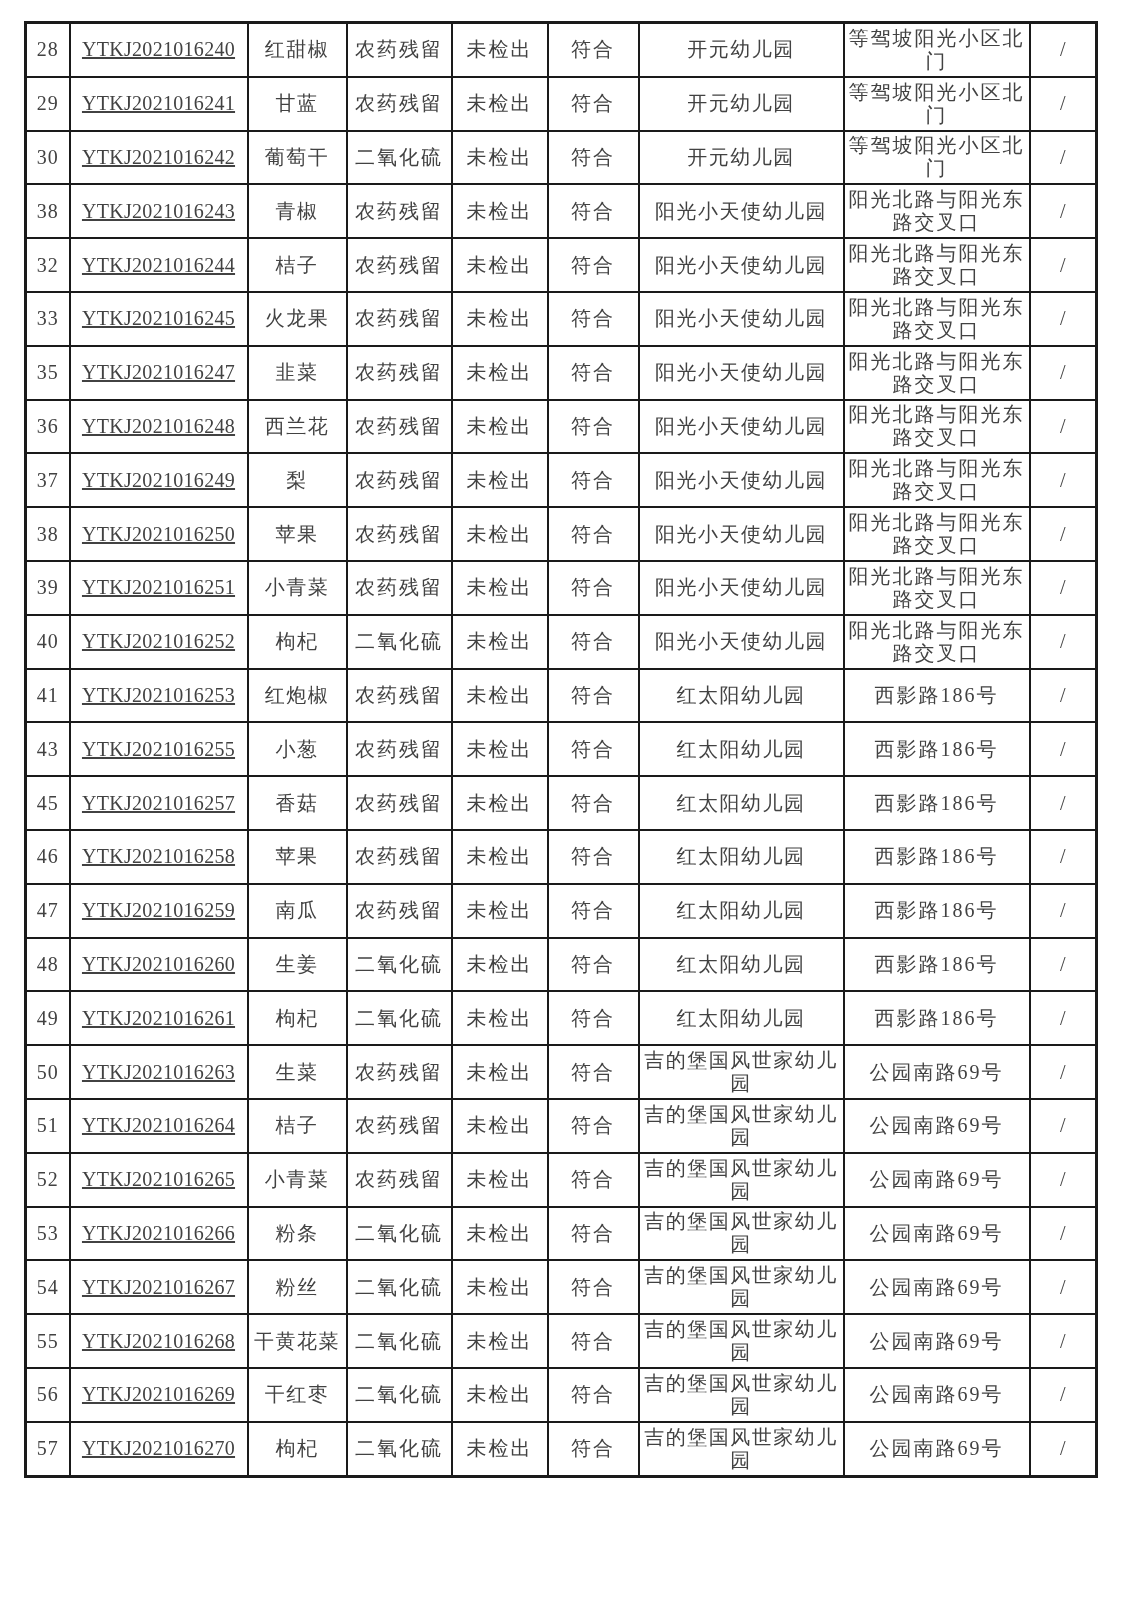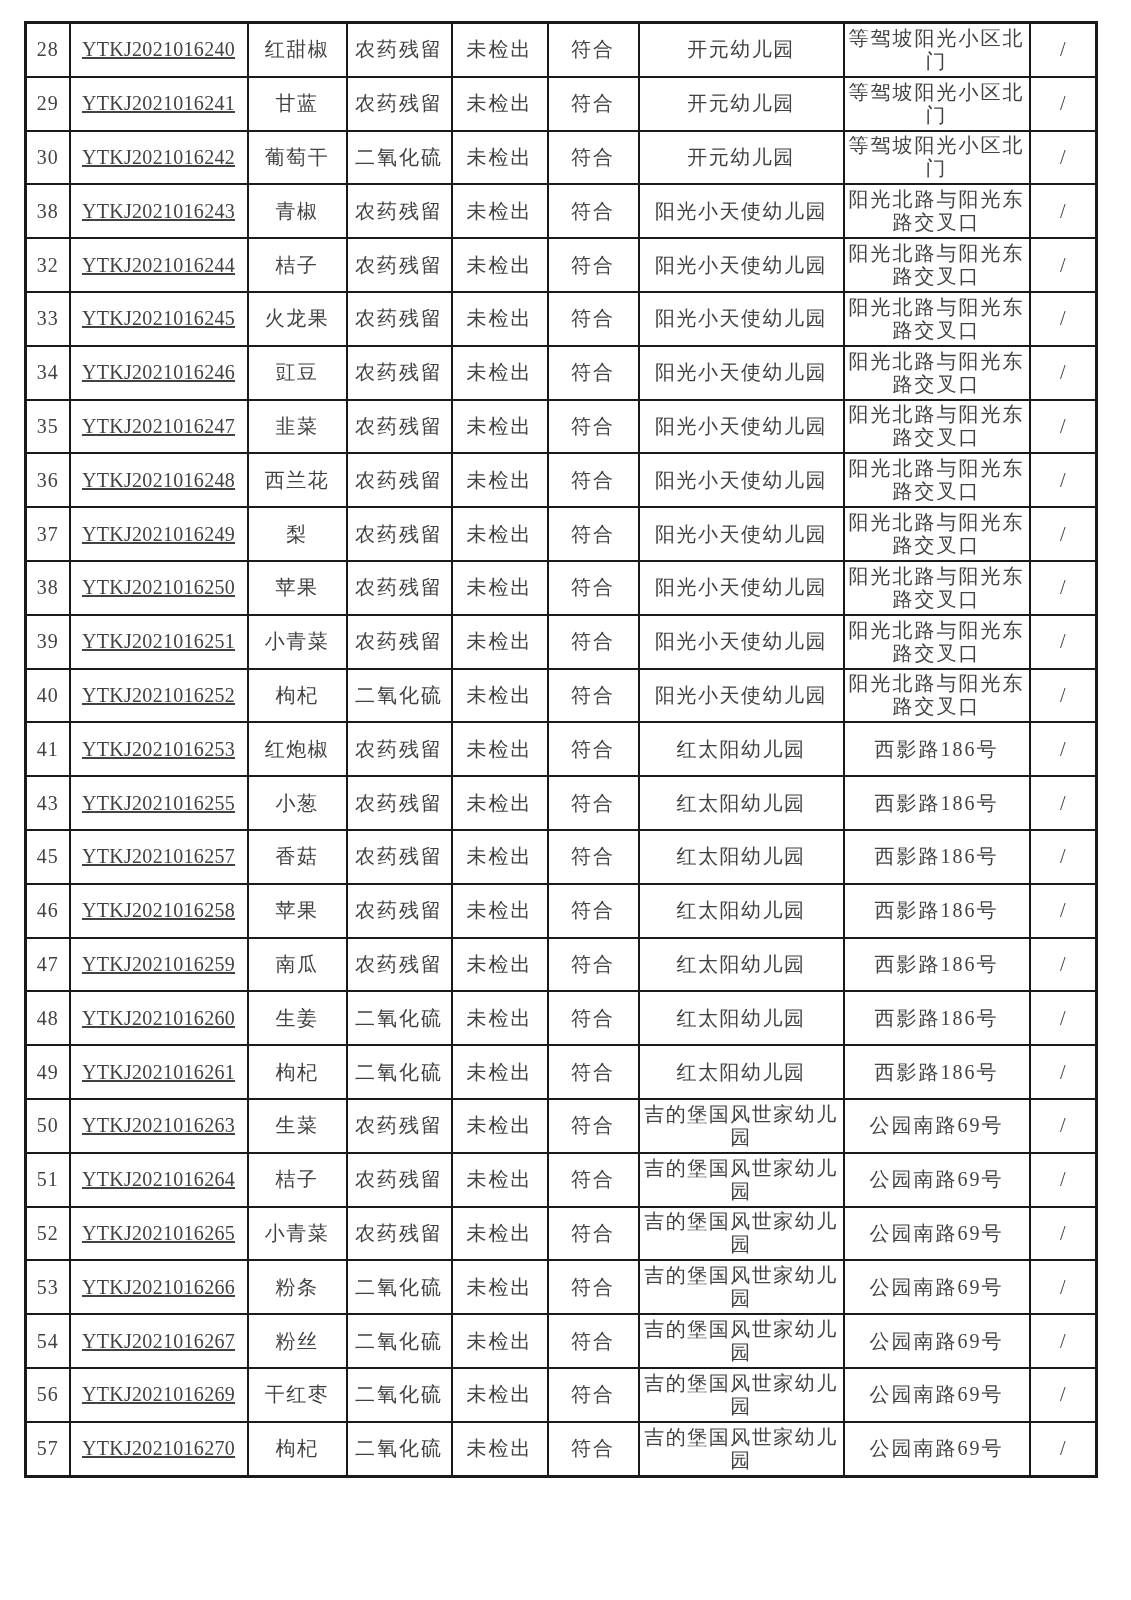--- a/index.html
+++ b/index.html
@@ -143,31 +143,20 @@
           <td class="c-id">YTKJ2021016245</td>
           <td class="c-cjk c-name">火龙果</td>
           <td class="c-cjk">农药残留</td>
           <td class="c-cjk">未检出</td>
           <td class="c-cjk">符合</td>
           <td class="c-unit">阳光小天使幼儿园</td>
           <td class="c-addr">阳光北路与阳光东路交叉口</td>
           <td class="c-remark">/</td>
         </tr>
         <tr>
-          <td class="c-no">34</td>
-          <td class="c-id">YTKJ2021016246</td>
-          <td class="c-cjk c-name">豇豆</td>
-          <td class="c-cjk">农药残留</td>
-          <td class="c-cjk">未检出</td>
-          <td class="c-cjk">符合</td>
-          <td class="c-unit">阳光小天使幼儿园</td>
-          <td class="c-addr">阳光北路与阳光东路交叉口</td>
-          <td class="c-remark">/</td>
-        </tr>
-        <tr>
           <td class="c-no">35</td>
           <td class="c-id">YTKJ2021016247</td>
           <td class="c-cjk c-name">韭菜</td>
           <td class="c-cjk">农药残留</td>
           <td class="c-cjk">未检出</td>
           <td class="c-cjk">符合</td>
           <td class="c-unit">阳光小天使幼儿园</td>
           <td class="c-addr">阳光北路与阳光东路交叉口</td>
           <td class="c-remark">/</td>
         </tr>
@@ -344,20 +333,31 @@
           <td class="c-cjk">未检出</td>
           <td class="c-cjk">符合</td>
           <td class="c-unit">吉的堡国风世家幼儿园</td>
           <td class="c-addr">公园南路69号</td>
           <td class="c-remark">/</td>
         </tr>
         <tr>
           <td class="c-no">54</td>
           <td class="c-id">YTKJ2021016267</td>
           <td class="c-cjk c-name">粉丝</td>
+          <td class="c-cjk">二氧化硫</td>
+          <td class="c-cjk">未检出</td>
+          <td class="c-cjk">符合</td>
+          <td class="c-unit">吉的堡国风世家幼儿园</td>
+          <td class="c-addr">公园南路69号</td>
+          <td class="c-remark">/</td>
+        </tr>
+        <tr>
+          <td class="c-no">55</td>
+          <td class="c-id">YTKJ2021016268</td>
+          <td class="c-cjk c-name">干黄花菜</td>
           <td class="c-cjk">二氧化硫</td>
           <td class="c-cjk">未检出</td>
           <td class="c-cjk">符合</td>
           <td class="c-unit">吉的堡国风世家幼儿园</td>
           <td class="c-addr">公园南路69号</td>
           <td class="c-remark">/</td>
         </tr>
         <tr>
           <td class="c-no">56</td>
           <td class="c-id">YTKJ2021016269</td>

